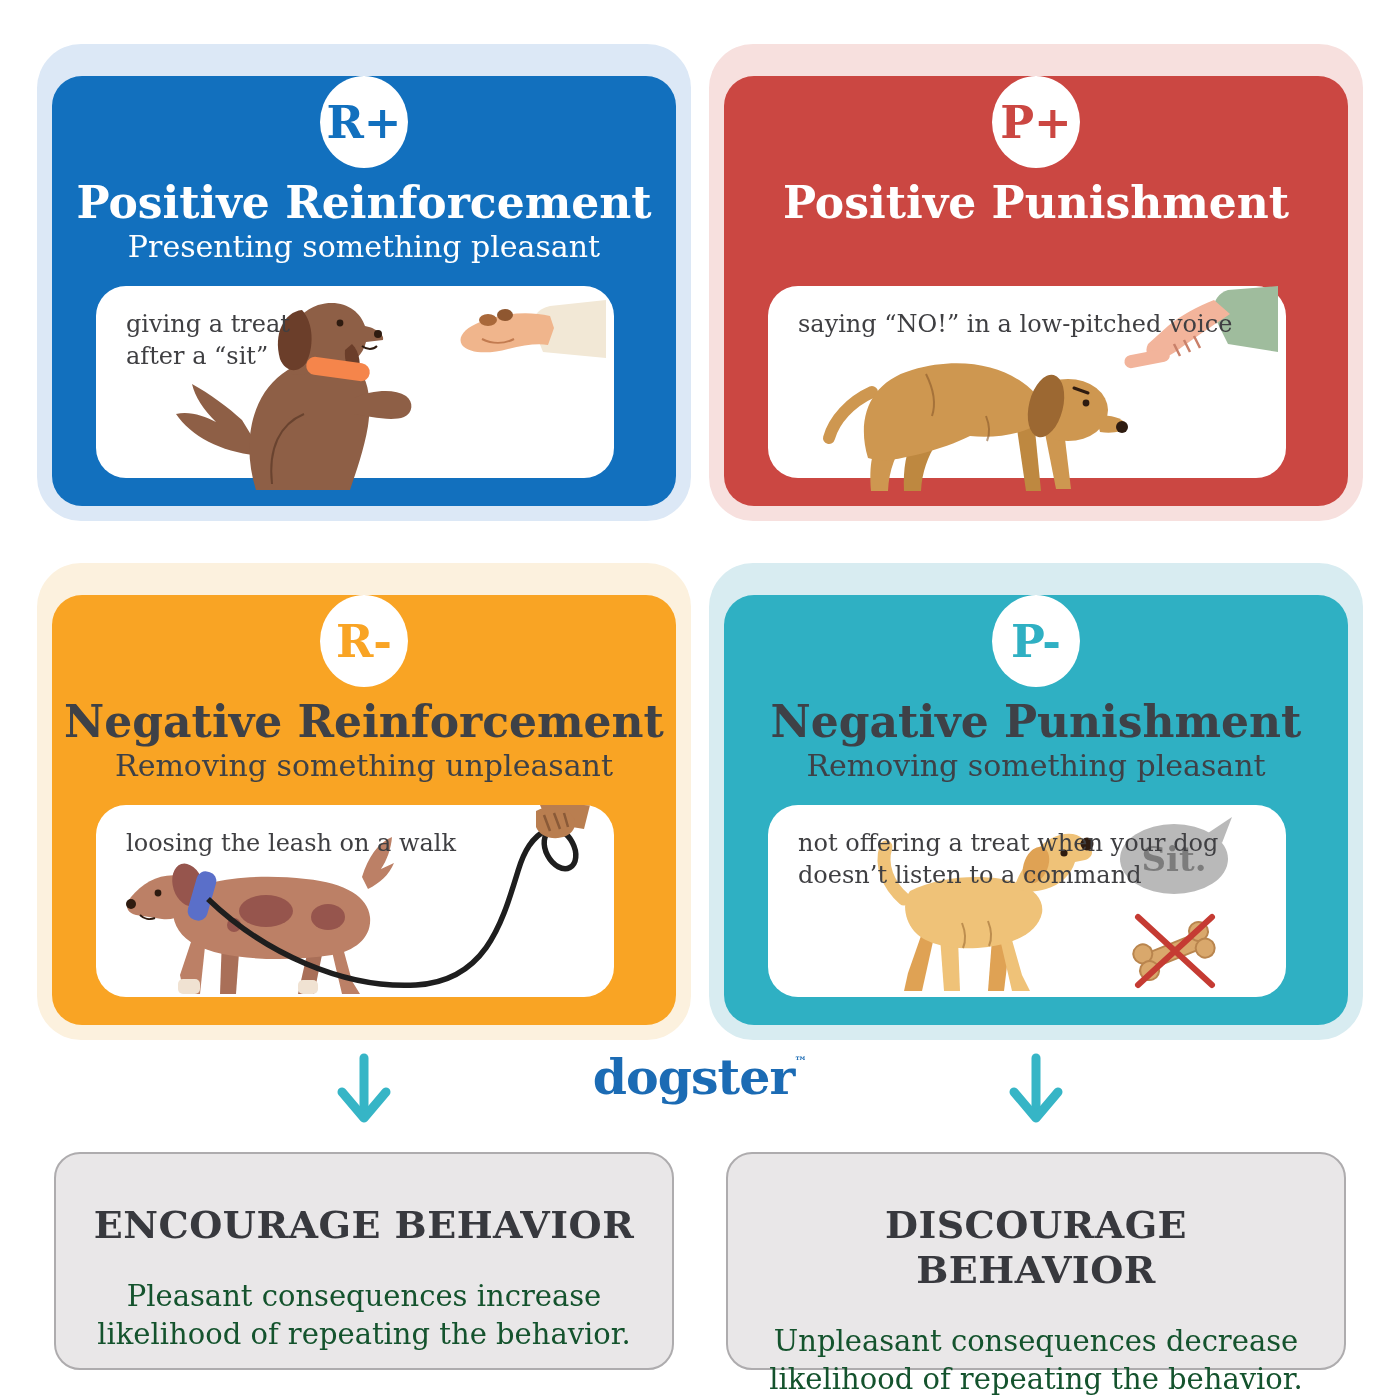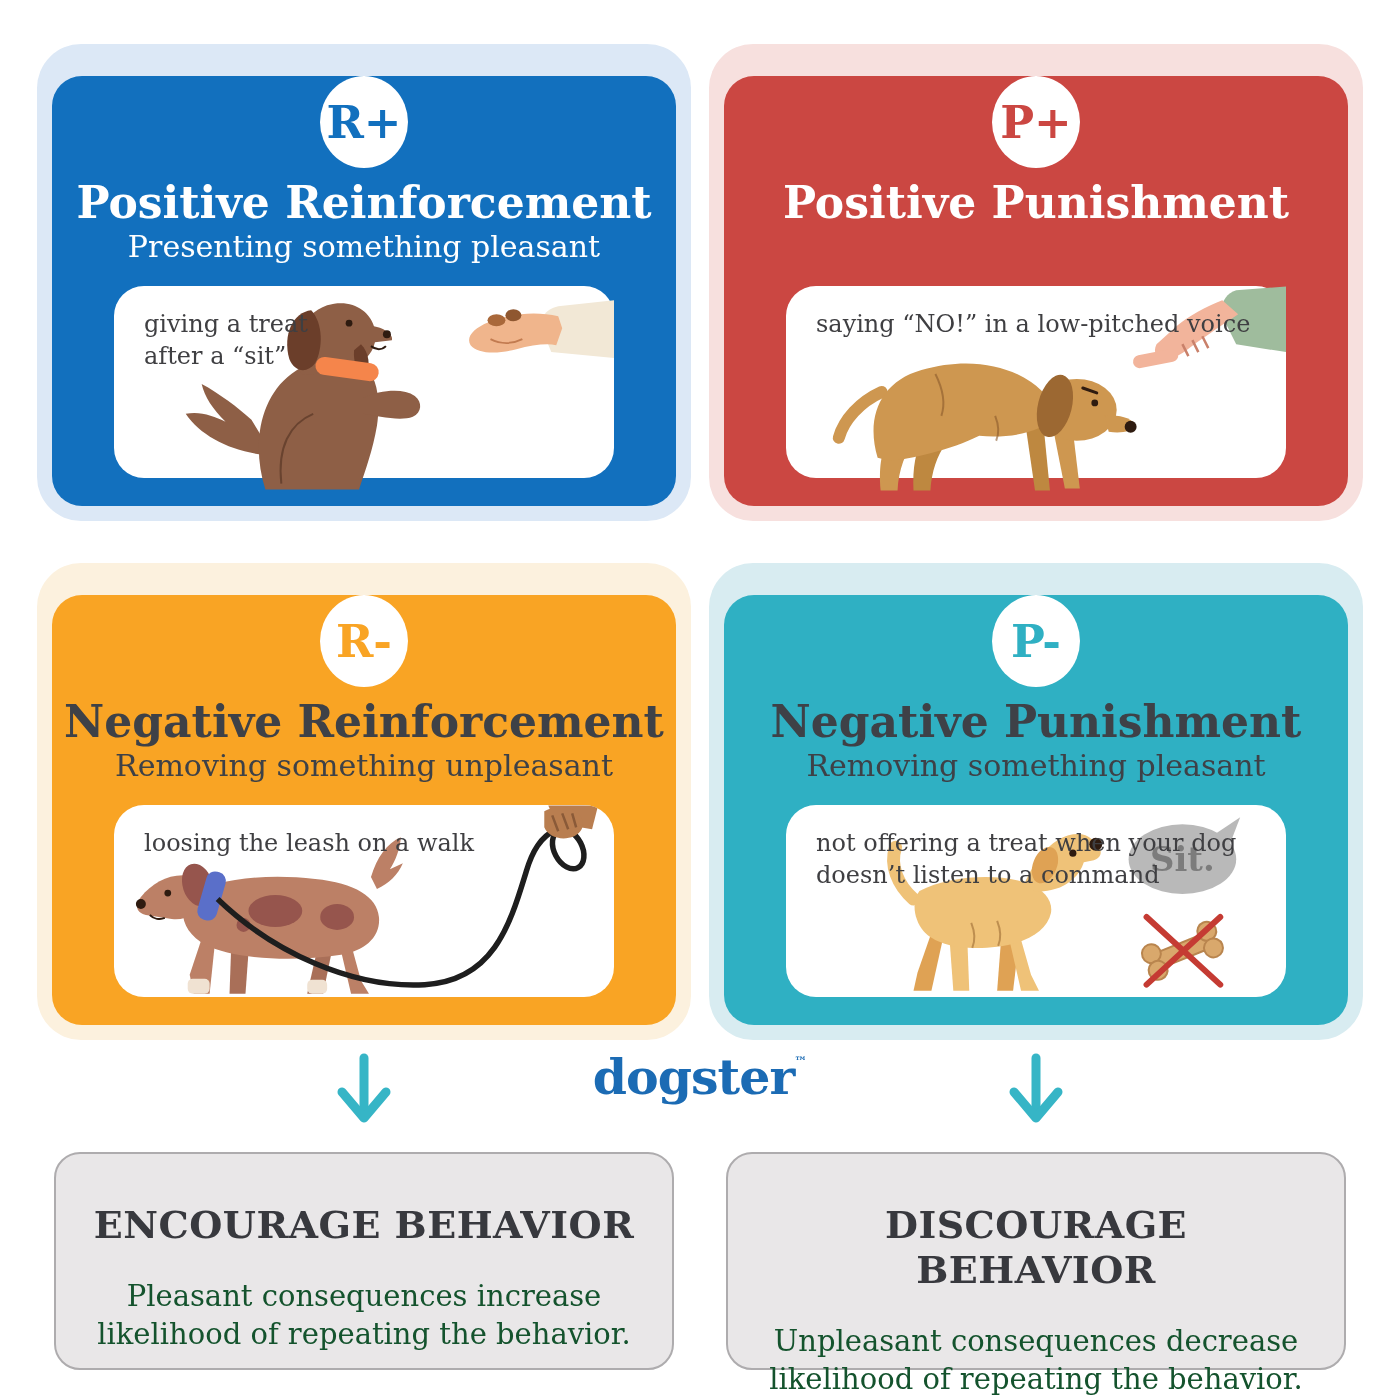--- a/index.html
+++ b/index.html
@@ -24,21 +24,21 @@
            margin:17px auto 10px; display:flex; align-items:center; justify-content:center;
            font-weight:bold; font-size:45px; }
   .card-blue  .badge { color:#1270BE; }
   .card-red   .badge { color:#CB4742; }
   .card-orange .badge { color:#F9A424; }
   .card-teal  .badge { color:#2FB0C3; }
 
   .card-title { font-size:44px; font-weight:bold; line-height:1.15; }
   .card-sub   { font-size:30px; margin-top:0; }
 
-  .example-box { position:absolute; left:62px; right:62px; top:210px; height:192px;
+  .example-box { position:absolute; left:44px; right:62px; top:210px; height:192px;
                  background:#ffffff; border-radius:30px; color:#3F3F42; }
   .example-text { position:absolute; left:30px; top:22px; text-align:left;
                   font-size:24px; line-height:1.35; z-index:2; }
   .illu { position:absolute; left:0; top:0; width:100%; height:100%; overflow:visible; }
   .illu-clip { overflow:hidden; border-radius:30px; }
 
   .middle-row { position:relative; height:112px; display:grid; grid-template-columns:1fr 1fr; column-gap:18px; }
   .arrow-cell { display:flex; justify-content:center; }
   .arrow-cell svg { margin-top:12px; }
   .logo { position:absolute; left:50%; top:8px; transform:translateX(-50%);

